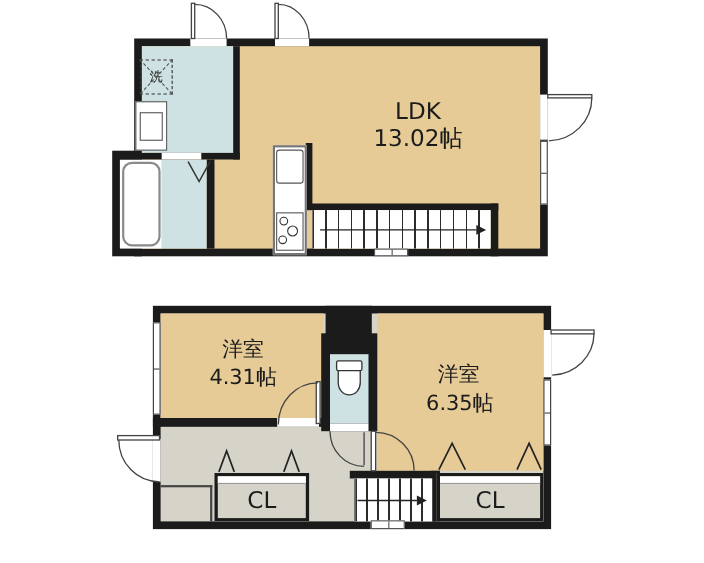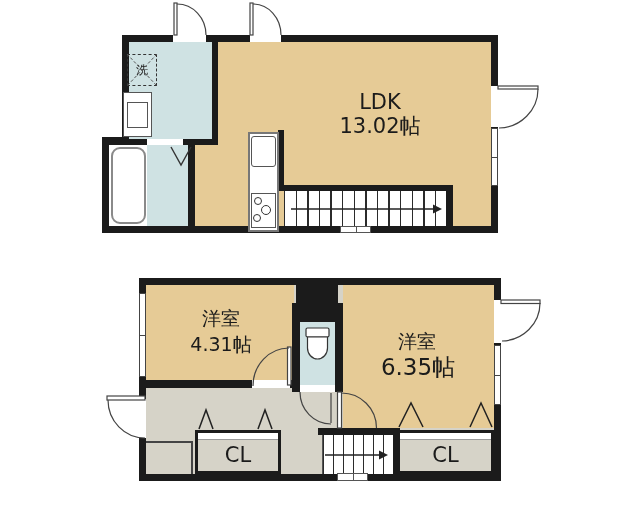--- a/index.html
+++ b/index.html
@@ -114,21 +114,21 @@
     <div class="vwindow" style="left:494px;top:345px;width:7px;height:60px;">
         <div class="tick"></div>
       </div>
     <div class="hwindow" style="left:337px;top:473px;width:31px;height:8px;">
         <div class="tick"></div>
       </div>
 
     <div class="label" style="left:221px;top:318px;font-size:19px;">洋室</div>
     <div class="label" style="left:221px;top:344px;font-size:19px;">4.31帖</div>
     <div class="label" style="left:417px;top:341px;font-size:19px;">洋室</div>
-    <div class="label" style="left:418px;top:367px;font-size:23px;">6.35帖</div>
+    <div class="label" style="left:418px;top:367px;font-size:19px;">6.35帖</div>
   </div>
 
   <svg width="640" height="512" viewBox="0 0 640 512">
 
     <g stroke="#555" stroke-width="1" stroke-dasharray="3 2">
       <line x1="127" y1="54" x2="157" y2="86"></line>
       <line x1="157" y1="54" x2="127" y2="86"></line>
     </g>
 
     <path d="M 171 147 L 181 165 L 191 147" fill="none" stroke="#333" stroke-width="1.4"></path>

